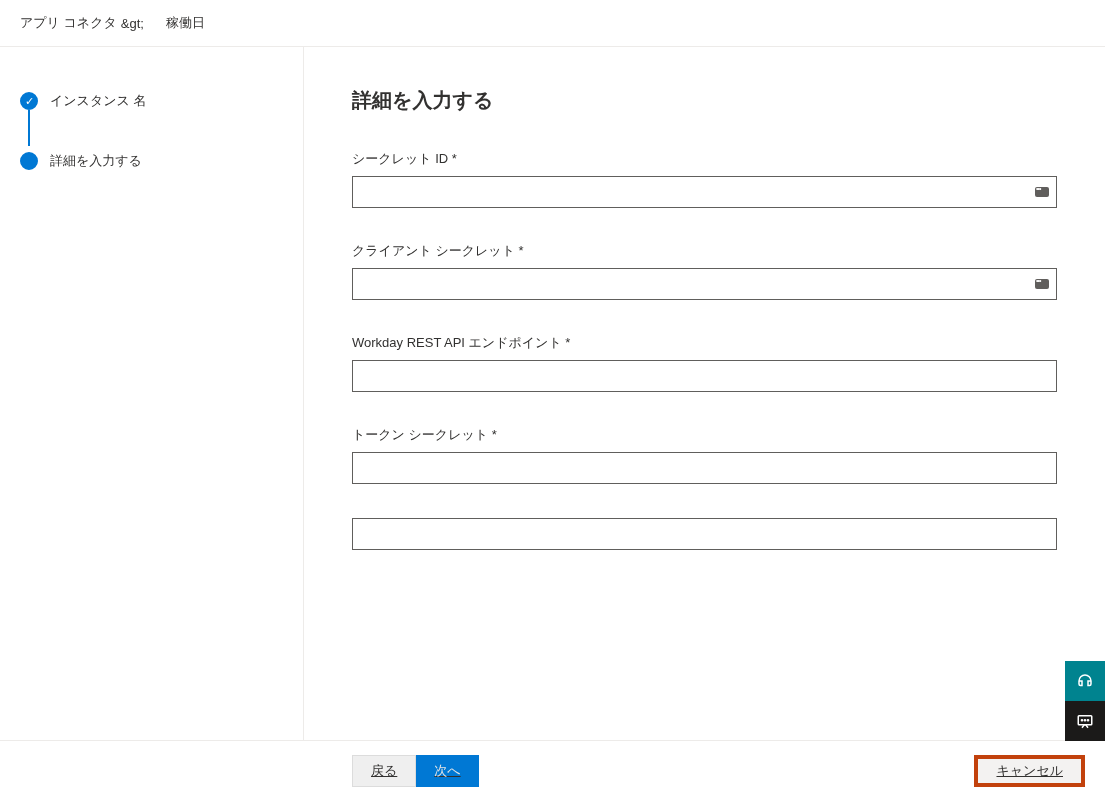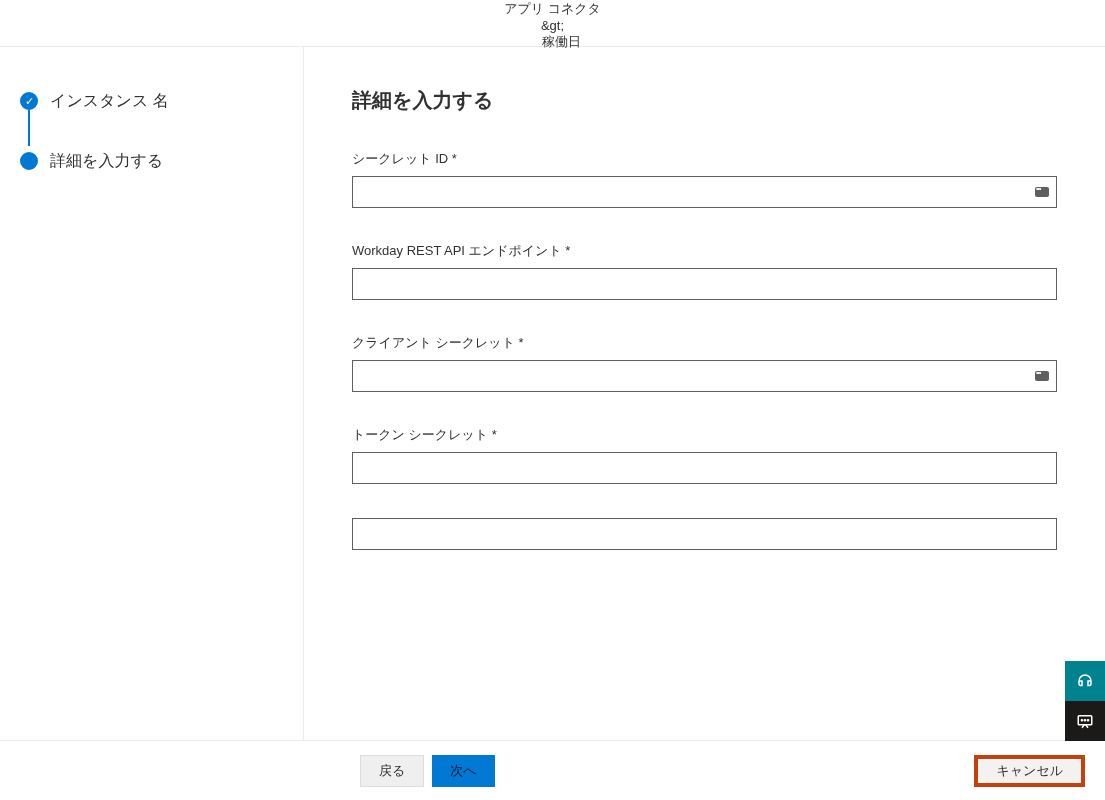--- a/index.html
+++ b/index.html
@@ -13,21 +13,20 @@
       overflow: hidden;
       position: relative;
     }
     .header {
       height: 47px;
       border-bottom: 1px solid #edebe9;
       display: flex;
       align-items: center;
       padding: 0 20px;
       font-size: 13px;
-      flex-direction: column;
     }
     .breadcrumb-item { color: #323130; }
     .breadcrumb-sep { margin: 0 4px; }
     .breadcrumb-current { margin-left: 18px; }
 
     .content-wrap {
       display: flex;
       height: calc(100% - 47px - 59px);
       border-bottom: 1px solid #edebe9;
     }
@@ -65,21 +64,21 @@
     .step-circle .check {
       position: absolute;
       left: 3px;
       top: 0px;
       color: #fff;
       font-size: 11px;
       line-height: 14px;
     }
     .step-label {
       margin-left: 12px;
-      font-size: 16px;
+      font-size: 13px;
     }
     .step::after {
       content: "";
       position: absolute;
       left: 8px;
       top: 21px;
       width: 2px;
       height: 36px;
       background: #c8c6c4;
     }
@@ -141,44 +140,45 @@
       font-size: 7px;
       position: absolute;
       left: 1px;
       top: -2px;
       letter-spacing: -1px;
     }
 
     .footer {
       position: absolute;
       bottom: 0;
-      left: 8px;
+      left: 0;
       right: 0;
       height: 59px;
       display: flex;
       align-items: center;
       padding: 0 20px 0 352px;
+      text-decoration: underline;
     }
     .btn {
       height: 32px;
       padding: 0 18px;
       font-size: 13px;
       border: none;
       cursor: pointer;
       font-family: inherit;
     }
     .btn-secondary {
       background: #efefef;
       color: #323130;
       border: 1px solid #dcdcdc;
     }
     .btn-primary {
       background: #0078d4;
-      color: #0f172a;
-      margin-left: 8px;
+      color: #e5e5e5;
+      margin-left: 0;
     }
     .btn-cancel {
       background: #f3f2f1;
       color: #323130;
       margin-left: auto;
       border: 4px solid #c2410c;
     }
 
     .float-icons {
       position: absolute;
@@ -225,30 +225,30 @@
 
     <div class="field">
       <label class="field-label">シークレット ID *</label>
       <div class="input-wrap">
         <input class="field-input" type="password" value="" style="">
         <span class="pw-icon"></span>
       </div>
     </div>
 
     <div class="field">
-      <label class="field-label">Workday REST API エンドポイント *</label>
-      <input class="field-input" type="text" value="" style="">
-    </div>
-
-    <div class="field">
       <label class="field-label">クライアント シークレット *</label>
       <div class="input-wrap">
         <input class="field-input" type="password" value="" style="">
         <span class="pw-icon"></span>
       </div>
+    </div>
+
+    <div class="field">
+      <label class="field-label">Workday REST API エンドポイント *</label>
+      <input class="field-input" type="text" value="" style="">
     </div>
 
     <div class="field">
       <label class="field-label">トークン シークレット *</label>
       <input class="field-input" type="text" value="" style="">
     </div>
 
     <div class="field">
       <input class="field-input" type="text" value="" style="">
     </div>

